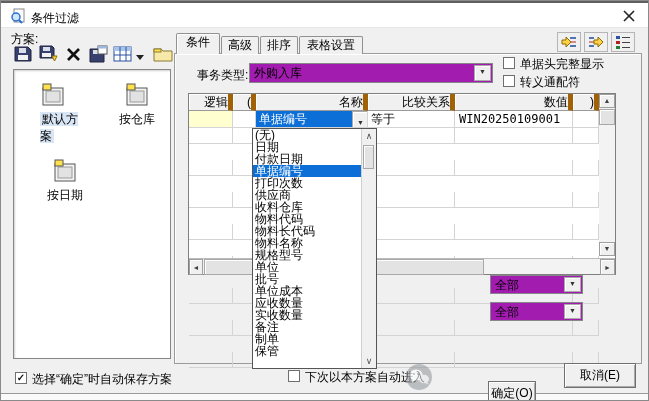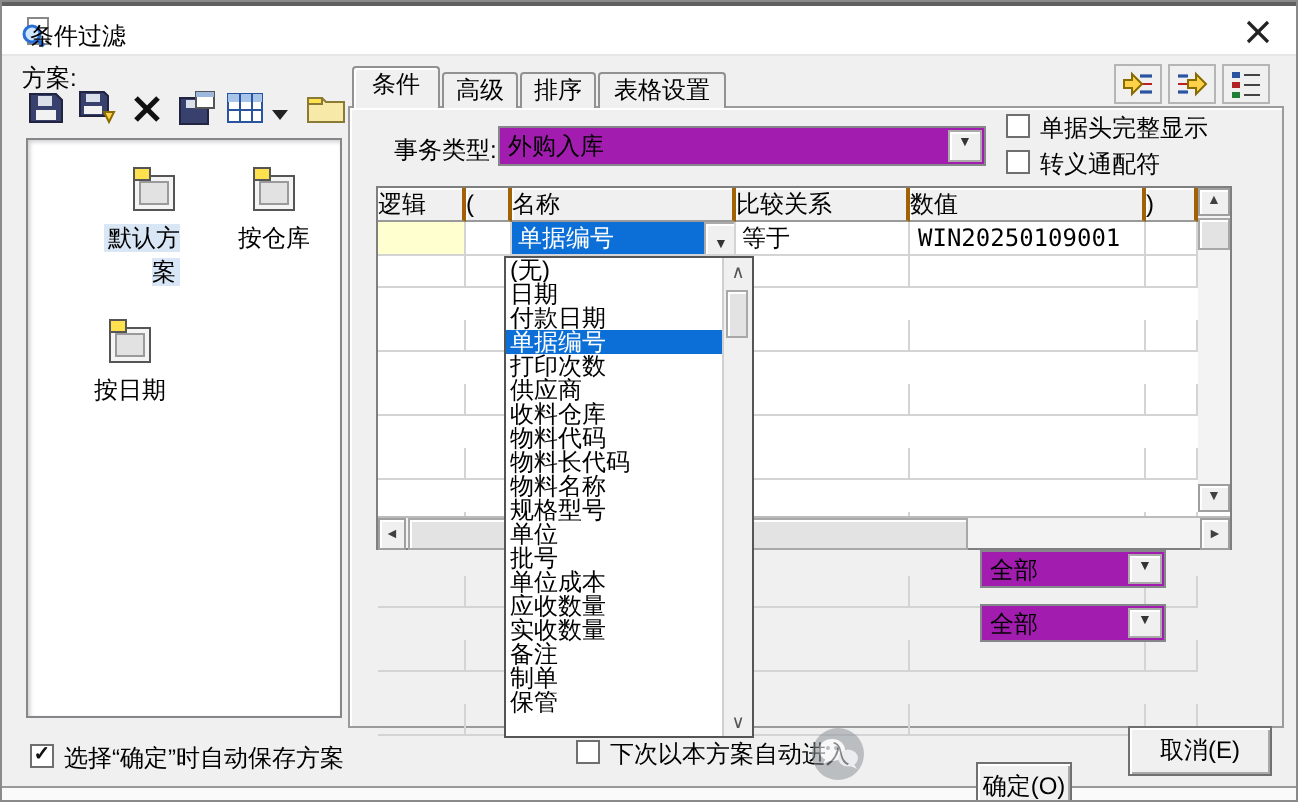--- a/index.html
+++ b/index.html
@@ -2,21 +2,21 @@
 <html><head>
 <meta charset="utf-8">
 <style>
   html,body{margin:0;padding:0;background:#fff;}
   .win{position:relative;width:649px;height:401px;background:#f0f0f0;
        font-family:"Liberation Sans",sans-serif;font-size:12px;color:#000;
        border:1px solid #8a8a8a;box-sizing:border-box;overflow:hidden;}
   .abs{position:absolute;}
   .topstrip{left:0;right:0;top:0;height:2px;background:#606060;}
   .titlebar{left:0;right:0;top:2px;height:24px;background:#ffffff;border-bottom:1px solid #e6e6e6;}
-  .title-text{left:14px;top:7px;font-size:12px;text-align:center;}
+  .title-text{left:30px;top:7px;font-size:12px;text-align:center;}
   .close-btn{right:8px;top:4px;width:22px;height:18px;text-align:center;cursor:default;}
   .lbl{white-space:nowrap;}
   .flatbtn{background:#f0f0f0;border:1px solid #b5b5b5;box-sizing:border-box;
            display:flex;align-items:center;justify-content:center;}
   .listbox{background:#ffffff;border:1px solid #85878a;box-shadow:inset 1px 1px 2px #cfcfcf;box-sizing:border-box;}
   .tab{top:35px;height:18px;background:#f0f0f0;border:1px solid #919191;border-bottom:none;
        border-radius:2px 2px 0 0;text-align:center;line-height:17px;box-sizing:border-box;z-index:3;}
   .tab.active{top:32px;height:21px;z-index:6;box-shadow:inset 1px 1px 0 #fff;}
   .tabpage{left:173px;top:52px;width:468px;height:311px;border:1px solid #9b9b9b;
            box-shadow:inset 1px 1px 0 #ffffff;background:#f0f0f0;box-sizing:border-box;z-index:1;}
@@ -25,22 +25,22 @@
   .dd-btn{position:absolute;right:1px;top:1px;bottom:1px;width:15px;background:#f0f0f0;
           border:1px solid #aaa;box-shadow:inset 1px 1px 0 #fff;}
   .dd-btn::after{content:"▼";position:absolute;left:0;right:0;top:50%;margin-top:-5px;
                  text-align:center;font-size:7px;color:#333;}
   .cb{width:12px;height:12px;background:#fff;border:1px solid #6f6f6f;box-sizing:border-box;
       text-align:center;line-height:10px;font-size:10px;}
   .cb.checked::after{content:"✓";font-weight:bold;color:#111;}
   
   .grid{left:187px;top:92px;width:428px;height:182px;background:#fff;border:1px solid #7f7f7f;box-sizing:border-box;z-index:2;}
   .g-hrow,.g-row{position:absolute;left:0;display:flex;}
-  .g-hcell{height:17px;background:#f0f0f0;border-right:2px solid #a16207;border-bottom:1px solid #9a9a9a;
-           box-shadow:inset 1px 1px 0 #fff;box-sizing:border-box;text-align:left;line-height:16px;}
+  .g-hcell{height:17px;background:#f0f0f0;border-right:5px solid #a16207;border-bottom:1px solid #9a9a9a;
+           box-shadow:inset 1px 1px 0 #fff;box-sizing:border-box;text-align:right;line-height:16px;}
   .g-cell{height:16px;border-right:1px solid #d4d4d4;border-bottom:1px solid #d4d4d4;box-sizing:border-box;
           line-height:15px;white-space:nowrap;overflow:hidden;}
   .g-row1 .g-cell{height:17px;line-height:16px;}
   .scrollbar{background:#f3f3f3;box-sizing:border-box;}
   .sb-btn{position:absolute;background:#f0f0f0;border:1px solid #9f9f9f;box-shadow:inset 1px 1px 0 #fff;
           box-sizing:border-box;text-align:center;color:#404040;}
   .sb-btn span{display:block;font-size:7px;line-height:12px;}
   .sb-thumb{position:absolute;background:#e3e3e3;border:1px solid #a8a8a8;box-shadow:inset 1px 1px 0 #fff;box-sizing:border-box;}
   
   .ddlist{left:251px;top:127px;width:125px;height:241px;background:#fff;border:1px solid #555;
@@ -127,21 +127,21 @@
       </svg>
   </span>
   <span class="abs" style="left:152px;top:44px;">
     <svg width="20" height="18">
         <path d="M1 4h7l2 2h9v10H1z" fill="#f7e9a8" stroke="#8a7a33"></path>
         <rect x="1" y="4" width="7" height="3" fill="#ffe14d" stroke="#8a7a33"></rect>
       </svg>
   </span>
 
   <div class="abs listbox" style="left:12px;top:68px;width:158px;height:290px;">
-    <div class="abs" style="left:26px;top:12px;width:50px;text-align:right;">
+    <div class="abs" style="left:26px;top:12px;width:50px;text-align:left;">
       <svg width="26" height="26">
           <rect x="3" y="6" width="20" height="17" fill="#f4f4f4" stroke="#555"></rect>
           <rect x="6" y="9" width="14" height="11" fill="#e2e2e2" stroke="#9a9a9a"></rect>
           <rect x="3" y="2" width="8" height="6" fill="#ffe14d" stroke="#555"></rect>
         </svg>
       <div><span class="scheme-item-label sel">默认方案</span></div>
     </div>
     <div class="abs" style="left:98px;top:12px;width:50px;text-align:center;">
       <svg width="26" height="26">
           <rect x="3" y="6" width="20" height="17" fill="#f4f4f4" stroke="#555"></rect>

